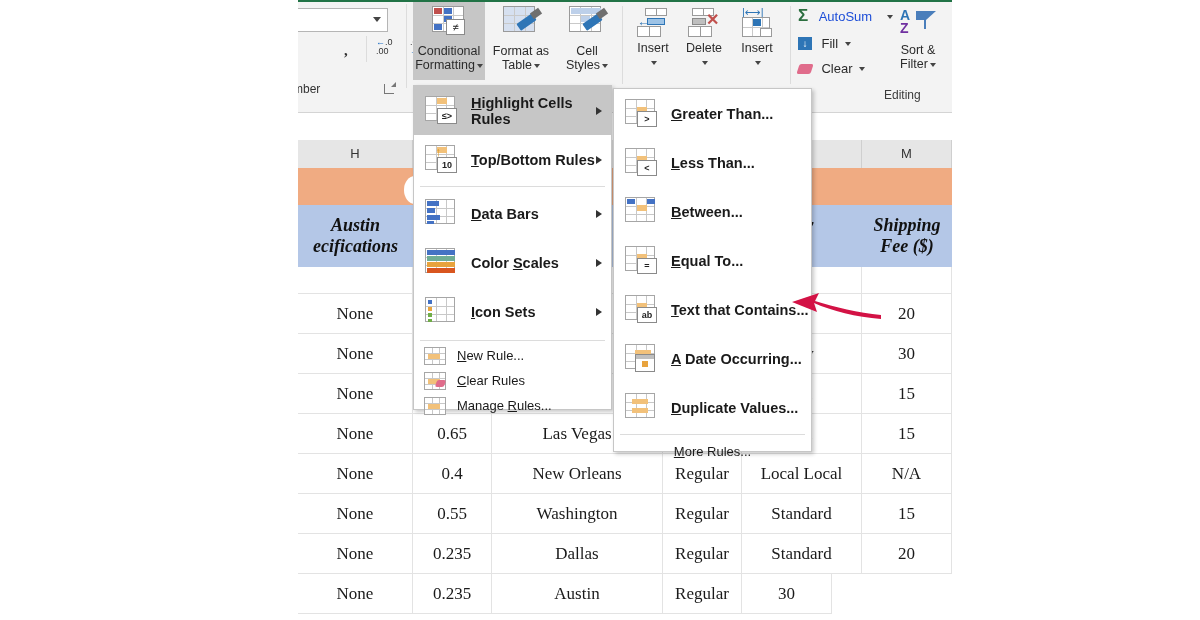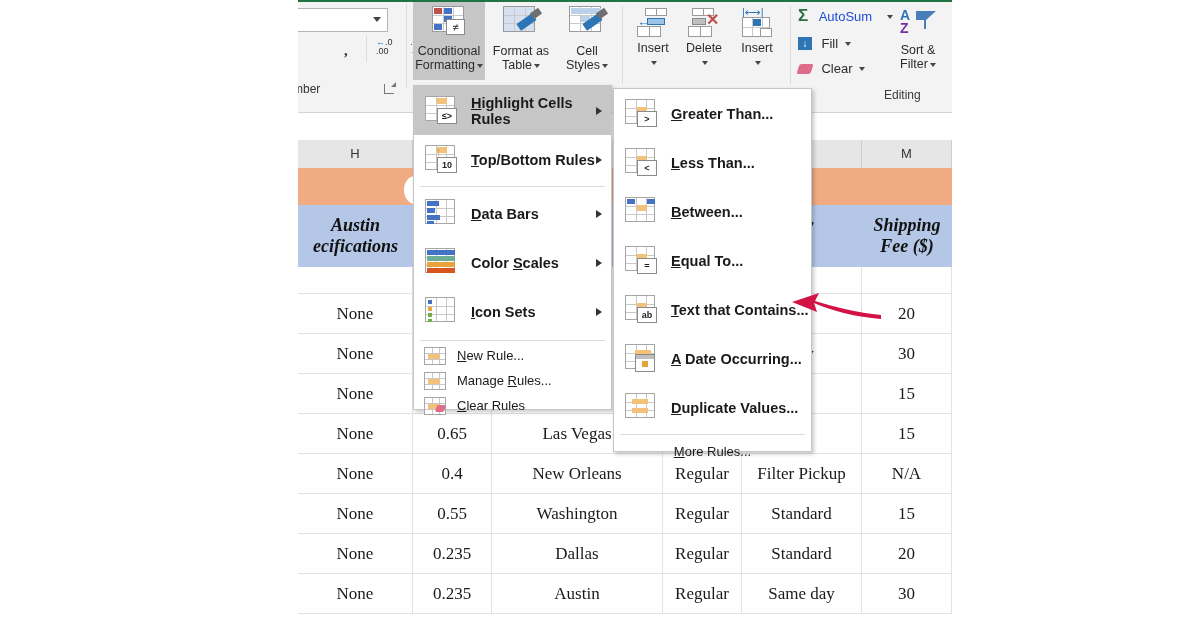--- a/index.html
+++ b/index.html
@@ -213,21 +213,21 @@
           <div class="data-cell c2">Las Vegas</div>
           <div class="data-cell c3"></div>
           <div class="data-cell c4">ard</div>
           <div class="data-cell c5">15</div>
         </div>
         <div class="data-row">
           <div class="data-cell c0">None</div>
           <div class="data-cell c1">0.4</div>
           <div class="data-cell c2">New Orleans</div>
           <div class="data-cell c3">Regular</div>
-          <div class="data-cell c4">Filter Pickup</div>
+          <div class="data-cell c4">Local Local</div>
           <div class="data-cell c5">N/A</div>
         </div>
         <div class="data-row">
           <div class="data-cell c0">None</div>
           <div class="data-cell c1">0.55</div>
           <div class="data-cell c2">Washington</div>
           <div class="data-cell c3">Regular</div>
           <div class="data-cell c4">Standard</div>
           <div class="data-cell c5">15</div>
         </div>
@@ -237,21 +237,20 @@
           <div class="data-cell c2">Dallas</div>
           <div class="data-cell c3">Regular</div>
           <div class="data-cell c4">Standard</div>
           <div class="data-cell c5">20</div>
         </div>
         <div class="data-row">
           <div class="data-cell c0">None</div>
           <div class="data-cell c1">0.235</div>
           <div class="data-cell c2">Austin</div>
           <div class="data-cell c3">Regular</div>
-          <div class="data-cell c4">Same day</div>
           <div class="data-cell c5">30</div>
         </div>
       </div>
   </div>
 
   <div class="oval-marker"></div>
 
   <div class="ribbon">
     <div class="ribbon-topline"></div>
 
@@ -498,36 +497,36 @@
         </div>
         <div class="mi-sm">
           <span class="micon">
             <span class="mgrid" style="width: 22px; height: 18px; left: 1px; top: 1px;">
               <span class="hl1" style="top: 5.6px;"></span>
               <span class="hl1" style="top: 11.2px;"></span>
               <span class="vl1" style="left: 7.2px;"></span>
               <span class="vl1" style="left: 14.4px;"></span>
               <span class="fill" style="left: 3px; top: 6px; width: 12px; height: 5px;"></span>
             </span>
-          </span>
-          <span class="mlbl">Manage <u>R</u>ules...</span>
+            <span style="position: absolute; left: 13px; top: 9px; width: 9px; height: 7px; background: rgb(224, 108, 139); transform: skewX(-18deg); border-radius: 2px;"></span>
+          </span>
+          <span class="mlbl"><u>C</u>lear Rules</span>
+          <span class="arrowr"></span>
         </div>
         <div class="mi-sm">
           <span class="micon">
             <span class="mgrid" style="width: 22px; height: 18px; left: 1px; top: 1px;">
               <span class="hl1" style="top: 5.6px;"></span>
               <span class="hl1" style="top: 11.2px;"></span>
               <span class="vl1" style="left: 7.2px;"></span>
               <span class="vl1" style="left: 14.4px;"></span>
               <span class="fill" style="left: 3px; top: 6px; width: 12px; height: 5px;"></span>
             </span>
-            <span style="position: absolute; left: 13px; top: 9px; width: 9px; height: 7px; background: rgb(224, 108, 139); transform: skewX(-18deg); border-radius: 2px;"></span>
-          </span>
-          <span class="mlbl"><u>C</u>lear Rules</span>
-          <span class="arrowr"></span>
+          </span>
+          <span class="mlbl">Manage <u>R</u>ules...</span>
         </div>
       </div>
   </div>
 
   <div class="menu menu2">
     <div id="menu2-host">
         <div class="mi">
           <span class="micon">
             <span class="mgrid">
               <span class="hl1" style="top: 8px;"></span>

